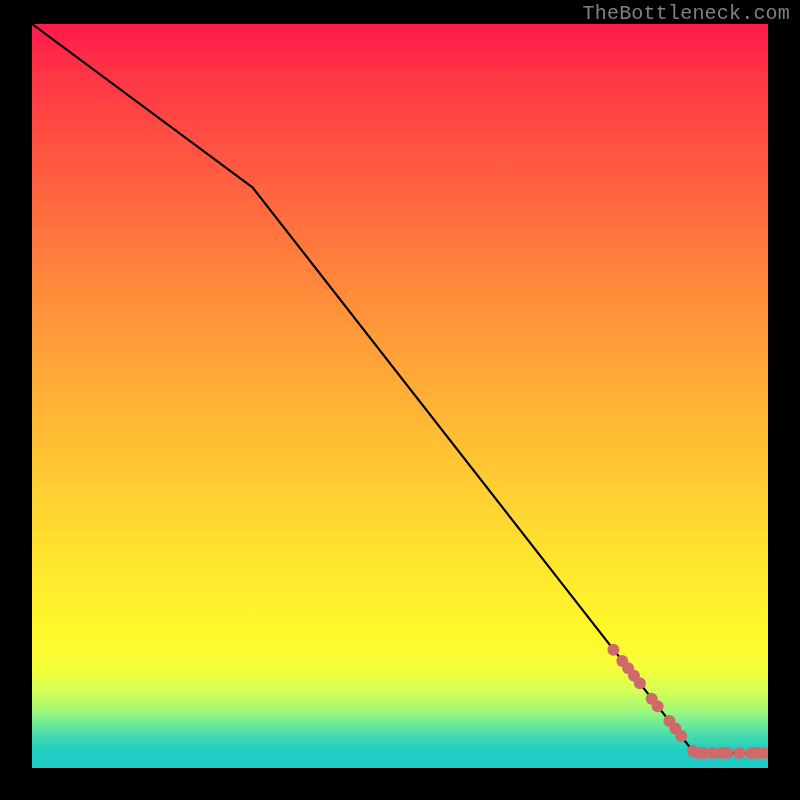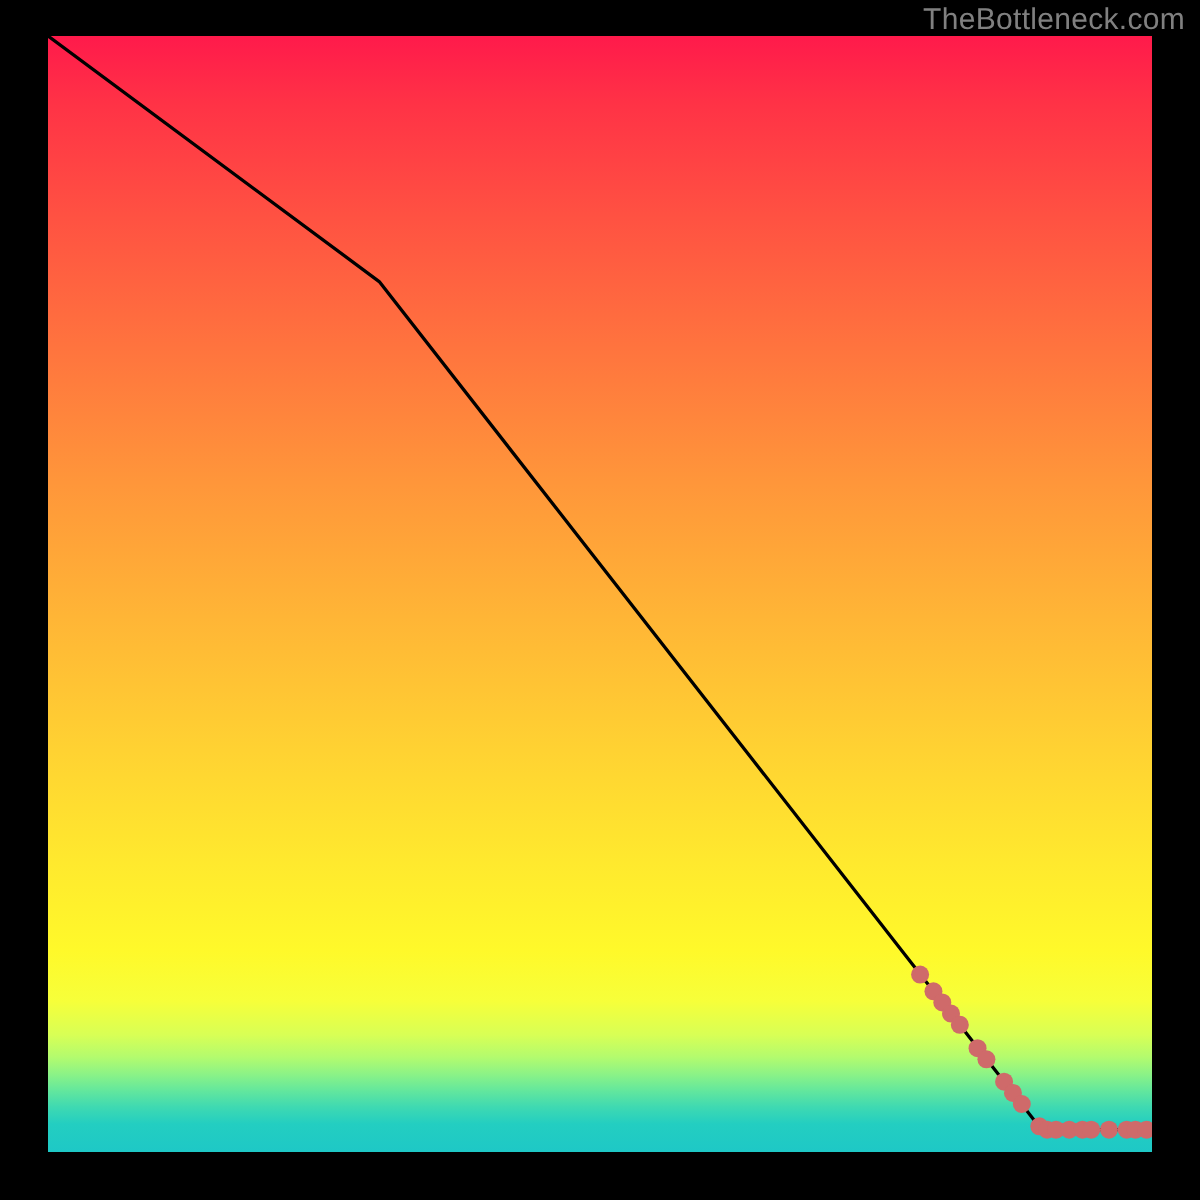--- a/index.html
+++ b/index.html
@@ -9,20 +9,21 @@
     height: 800px;
     background: #000;
     overflow: hidden;
     font-family: Arial, Helvetica, sans-serif;
   }
   .frame {
     position: relative;
     width: 800px;
     height: 800px;
     background: #000;
+    font-family: Liberation Mono, monospace;
   }
   .attribution {
     position: absolute;
     top: 2px;
     right: 10px;
     color: #808080;
     font-size: 20px;
     letter-spacing: 0.2px;
     z-index: 20;
   }

